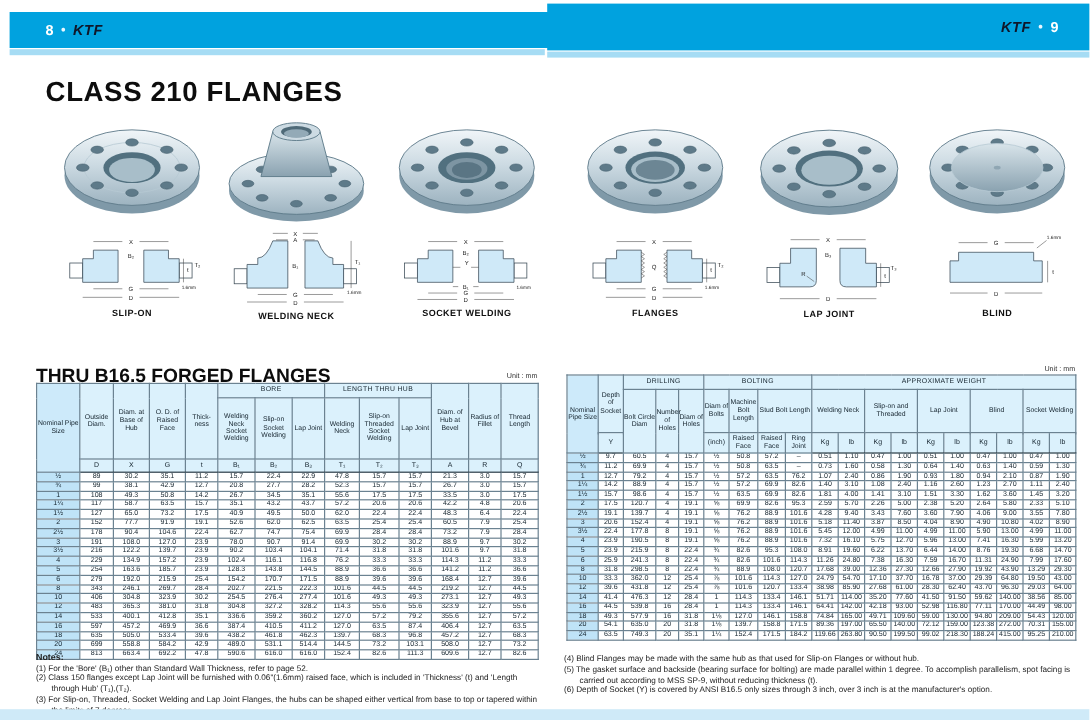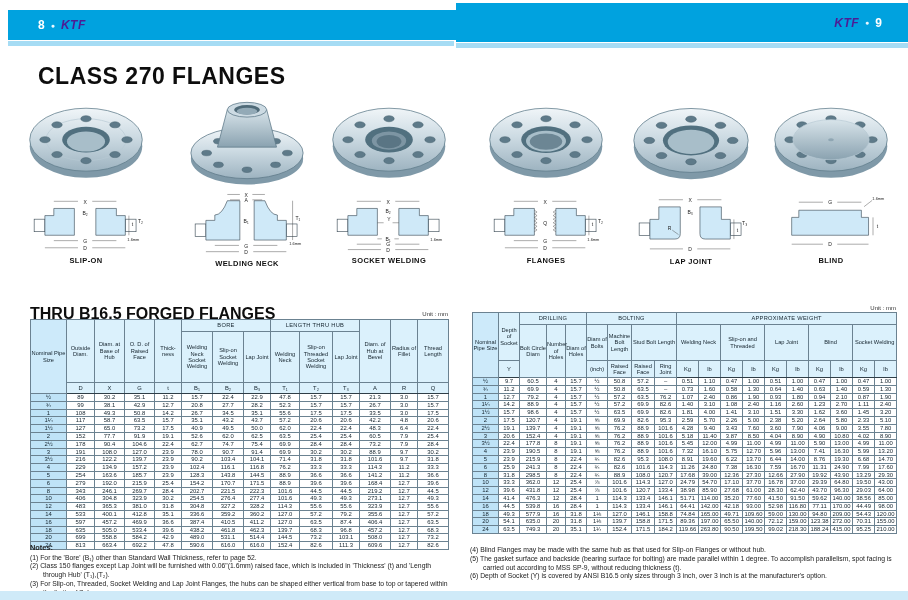--- a/index.html
+++ b/index.html
@@ -8,21 +8,21 @@
   
   .bar{position:absolute;background:#00a2df;display:flex;align-items:center;}
   .bar-left{left:8px;top:10px;width:446px;height:30px;padding-left:30px;}
   .bar-right{left:456px;top:3px;width:452px;height:39px;justify-content:flex-end;padding-right:26px;box-sizing:border-box;}
   .strip{position:absolute;background:#a6dcf4;height:5px;}
   .strip-left{left:8px;top:41px;width:446px;}
   .strip-right{left:456px;top:43px;width:452px;}
   .bottom-strip{position:absolute;left:0;top:591px;width:908px;height:9px;background:#cfeaf8;}
   .pageno{color:#fff;font-size:12px;font-weight:bold;}
   .dot{color:#eaf7ff;font-size:7px;margin:0 6px;}
-  .brand{color:#4c1d95;font-size:12px;font-weight:800;font-style:italic;letter-spacing:.5px;}
+  .brand{color:#0f172a;font-size:12px;font-weight:800;font-style:italic;letter-spacing:.5px;}
   
   .title{position:absolute;left:38px;top:48px;font-size:23px;font-weight:800;letter-spacing:.5px;color:#0d0d0d;}
   .sec-title{position:absolute;left:30px;top:292px;font-size:16px;font-weight:800;color:#0d0d0d;}
   .unit{position:absolute;font-size:6px;color:#333;text-align:right;}
   .unit-left{left:30px;top:311px;width:418px;}
   .unit-right{left:472px;top:305px;width:424px;}
   
   .card{position:absolute;top:92px;text-align:center;}
   .card svg{display:block;margin:0 auto;}
   .caption{font-size:7.5px;font-weight:bold;letter-spacing:.4px;color:#111;margin-top:2px;}
@@ -80,23 +80,23 @@
   <span class="brand">KTF</span>
 </div>
 <div class="bar bar-right">
   <span class="brand">KTF</span>
   <span class="dot">●</span>
   <span class="pageno">9</span>
 </div>
 <div class="strip strip-left"></div>
 <div class="strip strip-right"></div>
 
-<h1 class="title">CLASS 270 FLANGES</h1>
-
-<div class="card" style="left:20px;width:132px;">
+<h1 class="title">CLASS 210 FLANGES</h1>
+
+<div class="card" style="left:44px;width:132px;">
   <svg viewBox="0 0 130 100" width="124">
     <ellipse cx="65" cy="57" rx="59" ry="33" fill="#7f99a8"></ellipse>
     <ellipse cx="65" cy="50" rx="59" ry="33" fill="url(#steel)" stroke="#5f7b8a" stroke-width="0.8"></ellipse>
     <ellipse cx="65" cy="50" rx="42" ry="22" fill="none" stroke="#b7c9d3" stroke-width="0.7"></ellipse>
     <g fill="#5e7a89" stroke="#46606e" stroke-width="0.5">
       <ellipse cx="108" cy="50" rx="5.5" ry="3.2"></ellipse>
         <ellipse cx="95.4" cy="65.6" rx="5.5" ry="3.2"></ellipse>
       <ellipse cx="65" cy="72" rx="5.5" ry="3.2"></ellipse>
         <ellipse cx="34.6" cy="65.6" rx="5.5" ry="3.2"></ellipse>
       <ellipse cx="22" cy="50" rx="5.5" ry="3.2"></ellipse>

